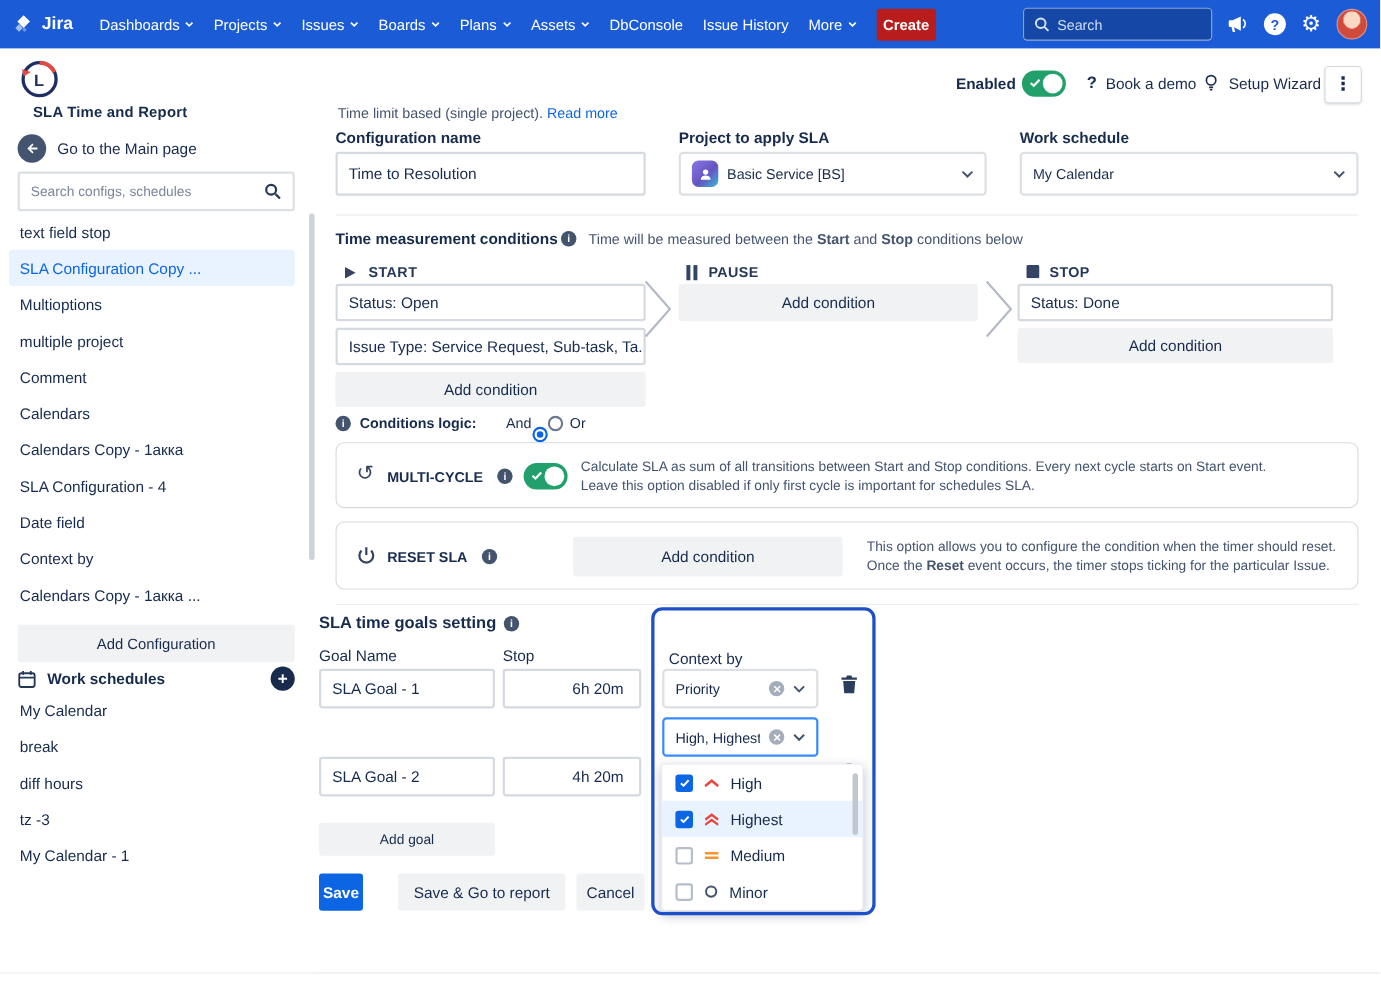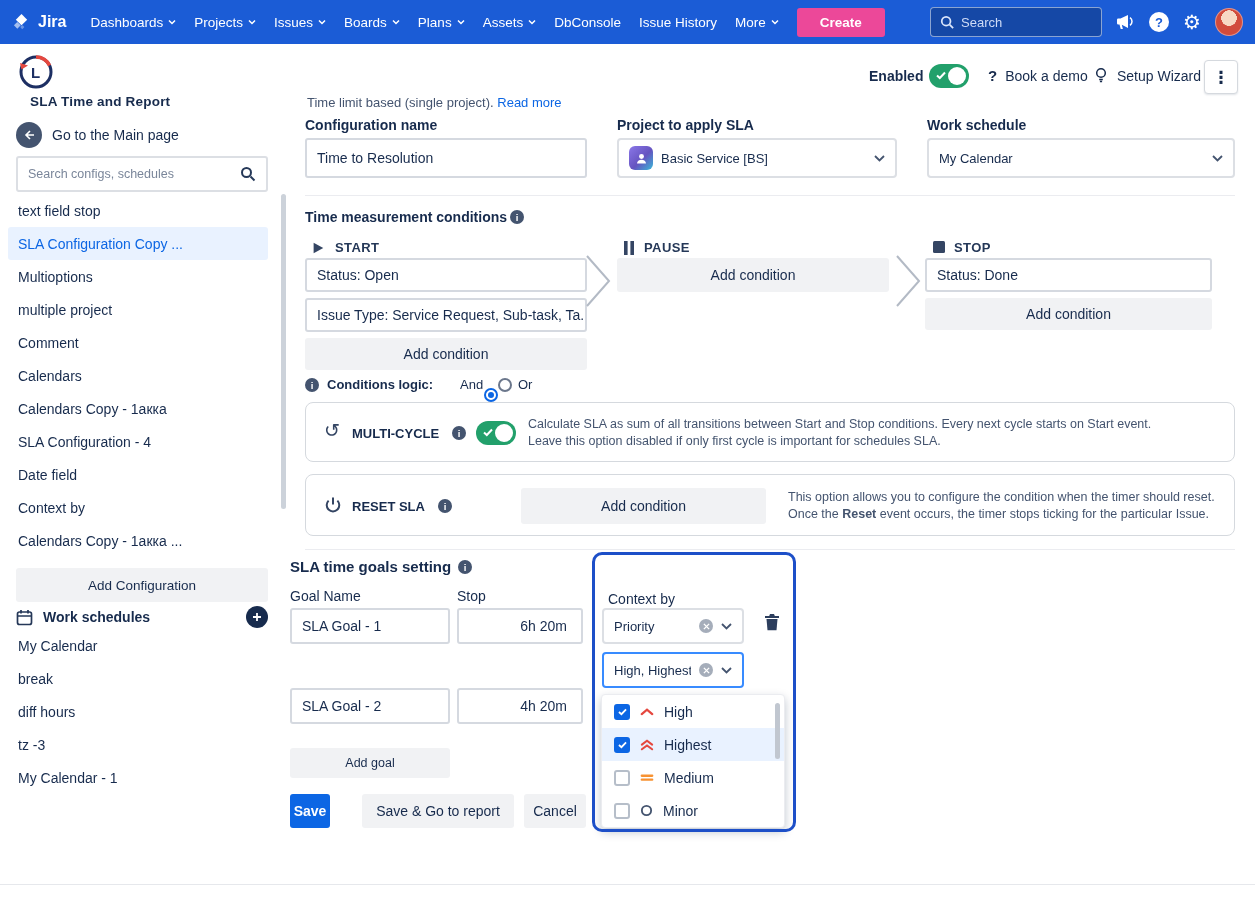--- a/index.html
+++ b/index.html
@@ -5,21 +5,21 @@
 *{margin:0;padding:0;box-sizing:border-box}
 body{font-family:"Liberation Sans","DejaVu Sans",sans-serif;background:#fff;color:#172b4d}
 .screen{position:relative;width:1255px;height:901px;background:#fff;overflow:hidden}
 [data-interactable="true"]{cursor:pointer}
 input{font-family:inherit;color:#172b4d}
 
 
 .topnav{position:absolute;left:0;top:0;width:1255px;height:44px;background:#1b5cd6;display:flex;align-items:center;padding:0 12px;gap:2px;z-index:20}
 .brand{display:flex;align-items:center;gap:7px;color:#fff;font-weight:700;font-size:16px;margin-right:14px}
 .navitem{display:flex;align-items:center;gap:5px;color:#fff;font-size:13.5px;padding:6px 8px;border-radius:3px;white-space:nowrap}
-.createbtn{background:#ec4899;color:#fff;font-size:13.5px;font-weight:600;padding:7px 23px;border:none;border-radius:3px;margin-left:8px;font-family:inherit}
+.createbtn{background:#b91c1c;color:#fff;font-size:13.5px;font-weight:600;padding:7px 6px;border:none;border-radius:3px;margin-left:8px;font-family:inherit}
 .navright{display:flex;align-items:center;gap:14px;margin-left:auto}
 .navsearch{display:flex;align-items:center;gap:7px;width:172px;height:30px;border:1.5px solid rgba(255,255,255,.5);background:rgba(9,30,66,.32);border-radius:4px;padding:0 9px;color:#dbe6fb}
 .navsearch input{background:transparent;border:none;outline:none;color:#7dd3fc;font-size:13px;width:120px}
 .navsearch input::placeholder{color:#cfdcf7}
 .helpcirc{width:20px;height:20px;border-radius:50%;background:#fff;color:#1b5cd6;font-size:13px;font-weight:700;display:flex;align-items:center;justify-content:center}
 .gearglyph{color:#fff;font-size:20px;line-height:1}
 .avatar{width:28px;height:28px;border-radius:50%;background:radial-gradient(circle at 50% 35%,#f7d9c4 0 36%,#d14b3c 37% 100%);border:1px solid rgba(255,255,255,.4)}
 
 
 .sidebar{position:absolute;left:0;top:44px;width:288px;height:840px;background:#fff;z-index:5}
@@ -324,20 +324,23 @@
       <svg data-interactable="false" width="11" height="7" viewBox="0 0 11 7">
           <path d="M1 1l4.5 4.5L10 1" fill="none" stroke="#44546f" stroke-width="1.8"></path>
         </svg>
     </div>
 
     <div class="m-abs divider" style="left:17px;top:151px;width:930px" data-interactable="false"></div>
 
     
     <span class="m-abs sechead" style="left:17px;top:165px" data-interactable="false">Time measurement conditions</span>
     <span class="m-abs info" style="left:222px;top:166px" data-interactable="true">i</span>
+    <div class="m-abs sub" style="left:247px;top:166px;white-space:nowrap" data-interactable="false">
+      <span data-interactable="false">Time will be measured between the </span><span class="bold" data-interactable="false">Start</span><span data-interactable="false"> and </span><span class="bold" data-interactable="false">Stop</span><span data-interactable="false"> conditions below</span>
+    </div>
 
     
     <span class="m-abs" style="left:23px;top:197px;line-height:0" data-interactable="false"><svg width="14" height="14" viewBox="0 0 16 16">
           <path d="M3 2l11 6-11 6z" fill="#344563"></path>
         </svg></span>
     <span class="m-abs colhead" style="left:47px;top:196px" data-interactable="false">START</span>
     <div class="m-abs inbox" style="left:17px;top:214px;width:282px;height:34px" data-interactable="true">
         <span data-interactable="false">Status: Open</span>
       </div>
     <div class="m-abs inbox" style="left:17px;top:254px;width:282px;height:34px" data-interactable="true">

